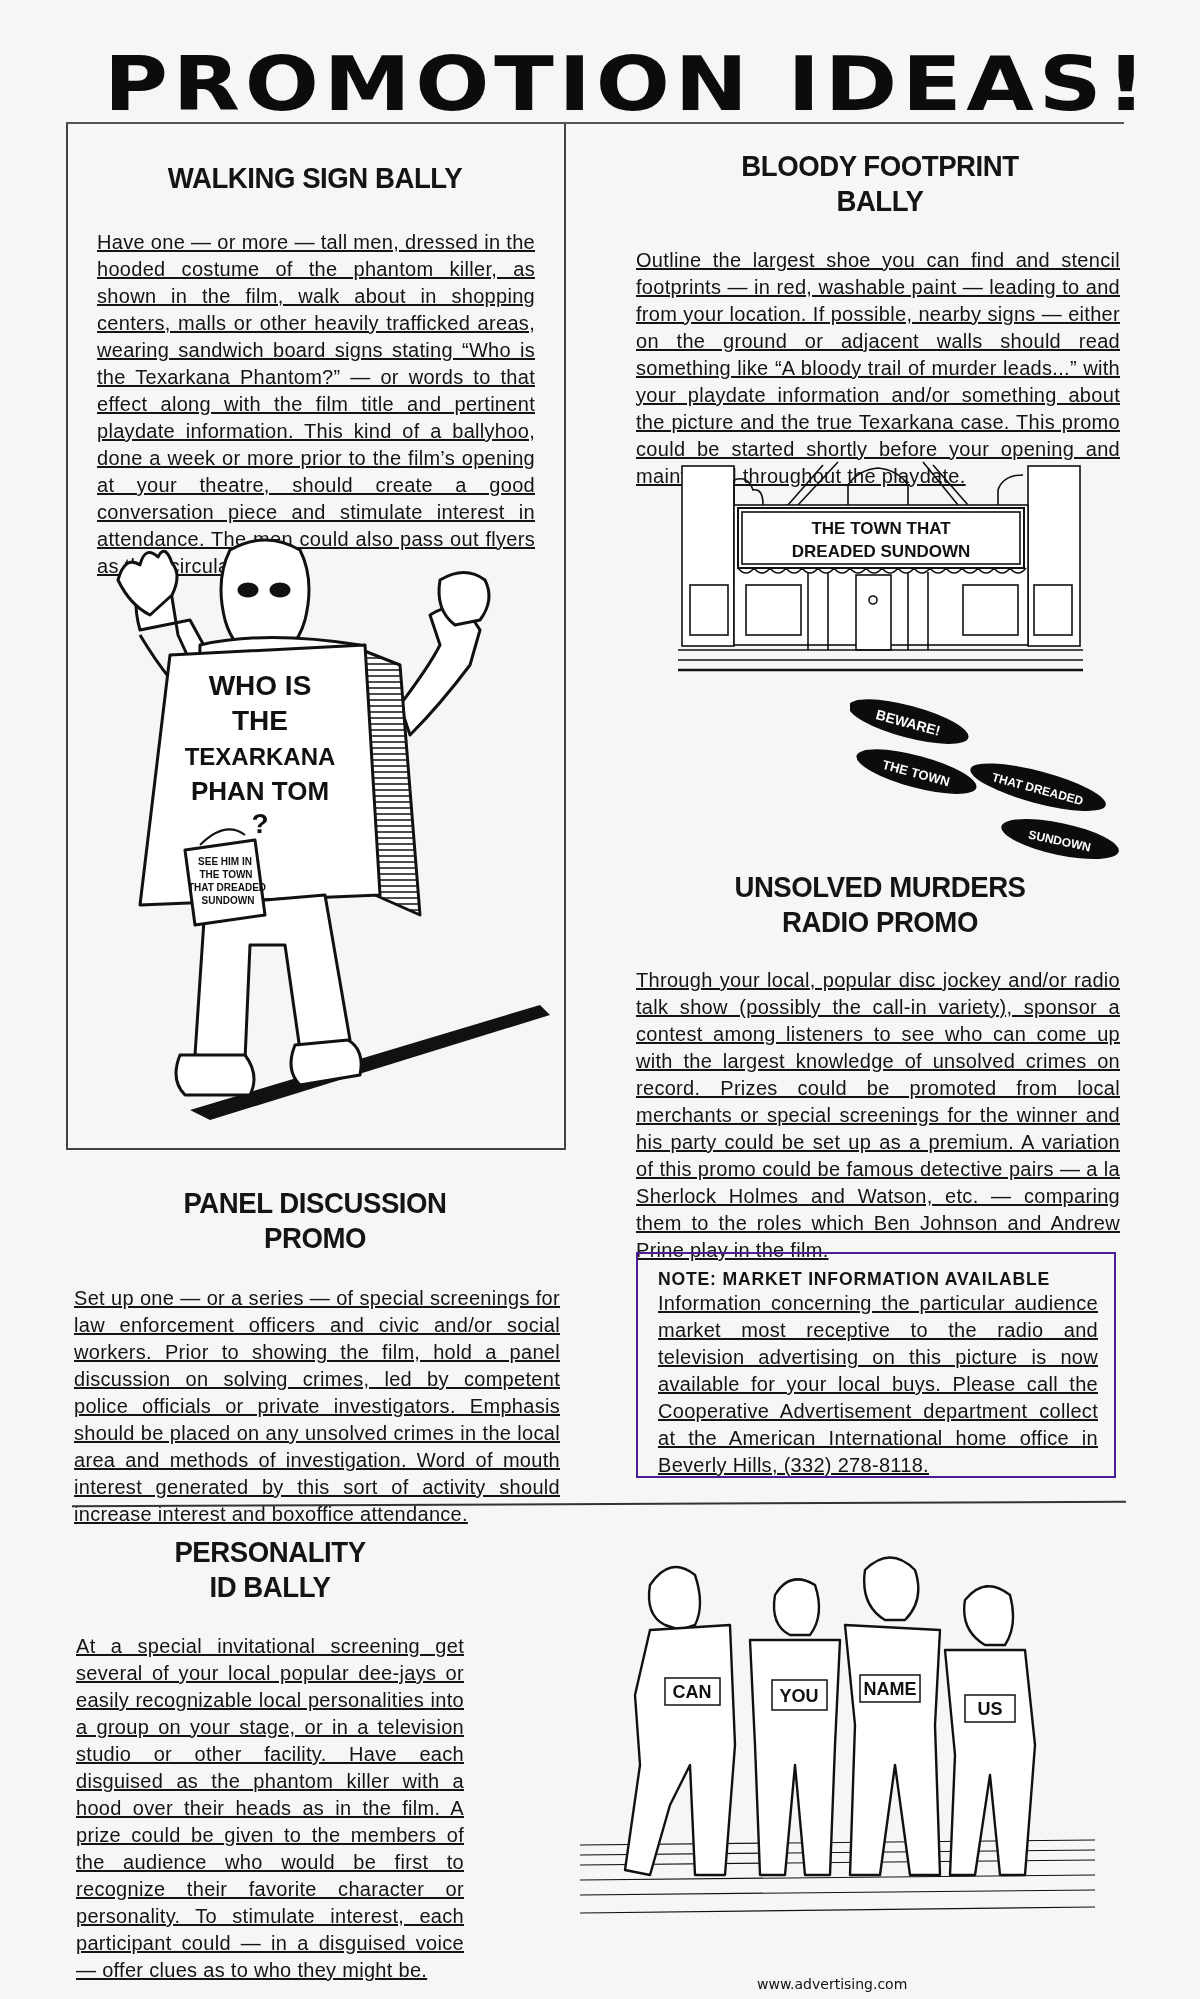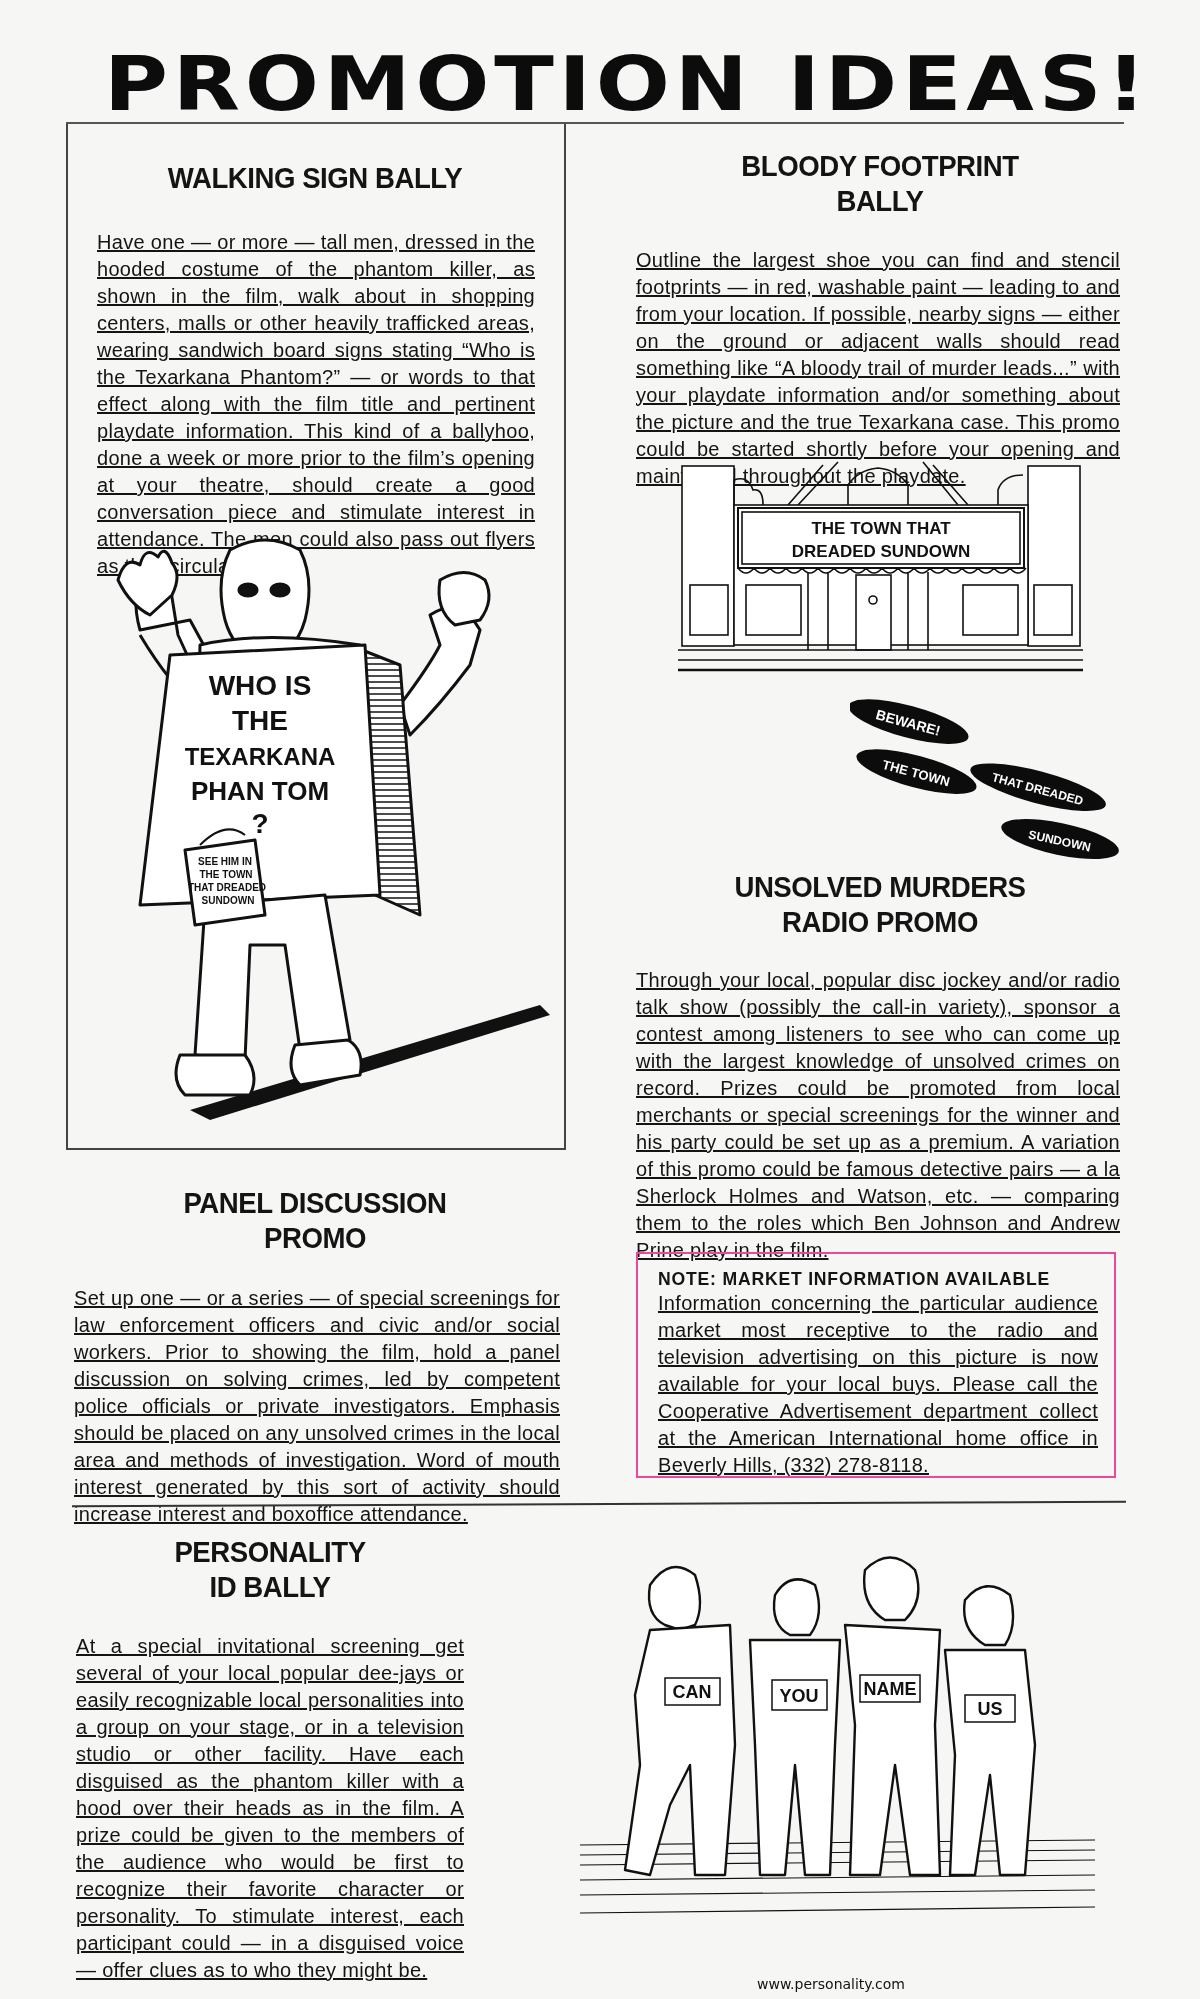--- a/index.html
+++ b/index.html
@@ -23,21 +23,21 @@
     font-weight: bold; text-align: center; font-size: 30px; line-height: 35px;
     letter-spacing: -0.5px; transform: scaleX(0.92);
   }
   .body-text {
     font-size: 20px; line-height: 27px; text-align: justify;
     letter-spacing: 0.3px;
     text-decoration: underline;
   }
   .note-box {
     left: 636px; top: 1252px; width: 480px; height: 226px;
-    border: 2px solid #ec4899; box-sizing: border-box; padding: 14px 16px 10px 20px;
+    border: 2px solid #4c1d95; box-sizing: border-box; padding: 14px 16px 10px 20px;
   }
   .note-title { font-weight: bold; font-size: 17.6px; letter-spacing: 0.8px; line-height: 22px; }
   .watermark {
     left: 757px; top: 1976px; font-family: "DejaVu Sans", sans-serif; font-size: 14px; color: #111;
   }
   svg text { font-family: "Liberation Sans", sans-serif; }
 </style>
 </head>
 <body>
 
@@ -223,13 +223,13 @@
     <rect x="385" y="150" width="50" height="27"></rect>
   </g>
   <g font-weight="bold" fill="#111" text-anchor="middle" font-size="18">
     <text x="112" y="153">CAN</text>
     <text x="219" y="157">YOU</text>
     <text x="310" y="150">NAME</text>
     <text x="410" y="170">US</text>
   </g>
 </svg>
 
-<div class="abs watermark">www.personality.com</div>
+<div class="abs watermark">www.advertising.com</div>
 
 </body></html>

